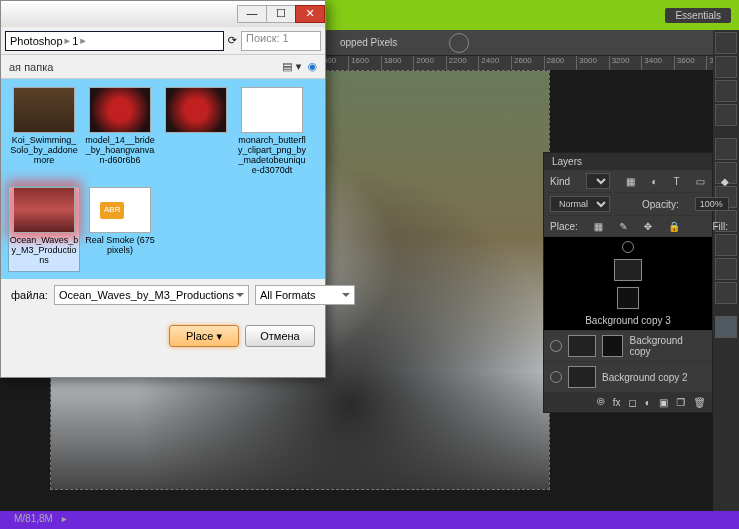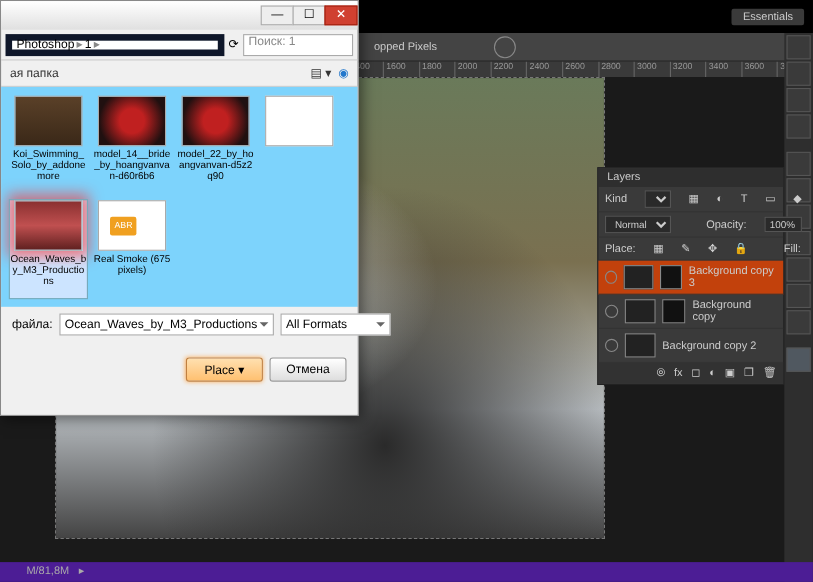--- a/index.html
+++ b/index.html
@@ -1,53 +1,53 @@
 <!DOCTYPE html>
 <html><head>
 <meta charset="utf-8">
 <style>
 * { margin:0; padding:0; box-sizing:border-box; font-family:"Segoe UI",Tahoma,sans-serif; }
 body { width:739px; height:529px; background:#1a1a1a; overflow:hidden; position:relative; }
 
-.ps-top { height:30px; background:#000000; display:flex; align-items:center; padding:0 8px; color:#ccc; font-size:11px; }
+.ps-top { height:30px; background:#84cc16; display:flex; align-items:center; padding:0 8px; color:#ccc; font-size:11px; }
 .ps-top .spacer { flex:1; }
 .workspace-btn { background:#3a3a3a; padding:2px 10px; font-size:10px; border-radius:2px; }
 .option-bar { height:26px; background:#444; display:flex; align-items:center; color:#ccc; font-size:10px; padding:0 10px; gap:26px; border-bottom:1px solid #222; }
 .option-bar .circle-arrow { width:20px; height:20px; border:1px solid #888; border-radius:50%; position:relative; }
 .ruler { height:14px; background:#3a3a3a; color:#999; font-size:8px; display:flex; overflow:hidden; padding-left:120px; }
 .ruler span { width:50px; display:inline-block; border-left:1px solid #666; padding-left:2px; }
 
 .canvas-wrap { position:absolute; top:70px; left:50px; width:500px; height:420px; background:#2b2b2b; border:1px dashed #777; overflow:hidden; }
 .photo { width:100%; height:100%; background:linear-gradient(to bottom,#6a7a5a 0%,#7a7050 40%,#bbc0c4 72%,#444 100%); position:relative; }
 .photo:before { content:""; position:absolute; inset:0; background:radial-gradient(ellipse at 30% 45%,#d0d6d8 0%,transparent 40%),radial-gradient(ellipse at 60% 80%,#2a2a2a 0%,transparent 50%); }
 
 .rcol { position:absolute; right:0; top:30px; width:26px; bottom:0; background:#2e2e2e; }
 .rcol .ic { width:22px; height:22px; margin:2px auto; border:1px solid #555; background:#3a3a3a; }
 
 .layers { position:absolute; right:26px; top:152px; width:170px; background:#3a3a3a; color:#ccc; font-size:10px; border:1px solid #222; }
 .lhead { background:#2e2e2e; padding:3px 8px; font-size:10px; display:flex;}
 .lrow { display:flex; align-items:center; gap:16px; padding:3px 6px; border-bottom:1px solid #333; }
 .lrow select,.lrow input { background:#2a2a2a; color:#ccc; border:1px solid #555; font-size:9px; padding:1px 4px; }
 .layer-item { display:flex; align-items:center; gap:6px; padding:4px 6px; border-bottom:1px solid #333; }
-.layer-item.sel { background:#c2410c; }
+.layer-item.sel { background:#000000;flex-direction:column; }
 .eye { width:12px; height:12px; border:1px solid #888; border-radius:50%; }
 .thumb { width:28px; height:22px; background:#222; border:1px solid #888; }
 .mask { width:22px; height:22px; background:#111; border:1px solid #888; }
 
-.status { position:absolute; left:0; right:0; bottom:0; height:18px; background:#4c1d95; color:#aaa; font-size:10px; padding:2px 24px; }
+.status { position:absolute; left:0; right:0; bottom:0; height:18px; background:#6d28d9; color:#aaa; font-size:10px; padding:2px 14px; }
 
 .dlg { position:absolute; left:0; top:0; width:326px; background:#f0f0f0; border:1px solid #888; box-shadow:3px 3px 12px rgba(0,0,0,.5); font-size:11px; }
 .dlg-title { background:linear-gradient(#fff,#e0e0e0); height:26px; display:flex; align-items:center; }
 .dlg-title .tbtns { margin-left:auto; display:flex; }
 .tbtn { width:30px; height:18px; border:1px solid #aaa; background:#eee; margin-left:-1px; text-align:center; line-height:14px; font-size:11px; }
 .tbtn.close { background:#d04030; color:#fff; border-color:#a02010; }
 .addr { display:flex; align-items:center; height:28px; padding:0 4px; gap:4px; border-bottom:1px solid #ccc; }
-.bc { flex:1; border:6px solid #0f172a; background:#fff; height:20px; display:flex; align-items:center; font-size:11px; padding:0 4px; gap:2px; }
+.bc { flex:1; border:1px solid #0f172a; background:#fff; height:20px; display:flex; align-items:center; font-size:11px; padding:0 4px; gap:2px; }
 .bc .sep { color:#888; }
-.search { width:100px; border:1px solid #aaa; background:#fff; height:20px; padding:0 18px 0 4px; font-size:11px; color:#888; position:relative; }
+.search { width:80px; border:1px solid #aaa; background:#fff; height:20px; padding:0 18px 0 4px; font-size:11px; color:#888; position:relative; }
 .toolbar { height:24px; border-bottom:1px solid #ccc; display:flex; align-items:center; padding:0 8px; font-size:11px; color:#333; }
 .files { background:#7dd3fc; padding:8px; display:flex; flex-wrap:wrap; gap:6px; min-height:200px; }
 .fitem { width:70px; font-size:9px; text-align:center; word-break:break-all; line-height:1.1; }
 .fitem.sel { background:#cce4ff; outline:1px solid #7ab; }
 .fitem.glow .fthumb { box-shadow:0 0 12px 6px rgba(255,40,40,.6); }
 .fthumb { width:62px; height:46px; border:1px solid #aaa; margin:0 auto 3px; background:#333; }
 .fthumb.koi { background:linear-gradient(#5a4028,#3a2818); }
 .fthumb.red1,.fthumb.red2 { background:radial-gradient(circle,#c02020 30%,#201010 80%); }
 .fthumb.butter { background:#fff; }
 .fthumb.ocean { background:linear-gradient(#8a3030,#c05050,#602020); }
@@ -207,24 +207,24 @@
       <div class="fitem">
         <div class="fthumb koi"></div>
         <div>Koi_Swimming_Solo_by_addonemore</div>
       </div>
       <div class="fitem">
         <div class="fthumb red1"></div>
         <div>model_14__bride_by_hoangvanvan-d60r6b6</div>
       </div>
       <div class="fitem">
         <div class="fthumb red2"></div>
-        <div>model_22_by_hoangvanvan-d5z2q90</div>
       </div>
       <div class="fitem">
         <div class="fthumb butter"></div>
+        <div>monarch_butterfly_clipart_png_by_madetobeunique-d3070dt</div>
       </div>
       <div class="fitem sel glow">
         <div class="fthumb ocean"></div>
         <div>Ocean_Waves_by_M3_Productions</div>
       </div>
       <div class="fitem">
         <div class="fthumb smoke"></div>
         <div>Real Smoke (675 pixels)</div>
       </div>
     </div>

